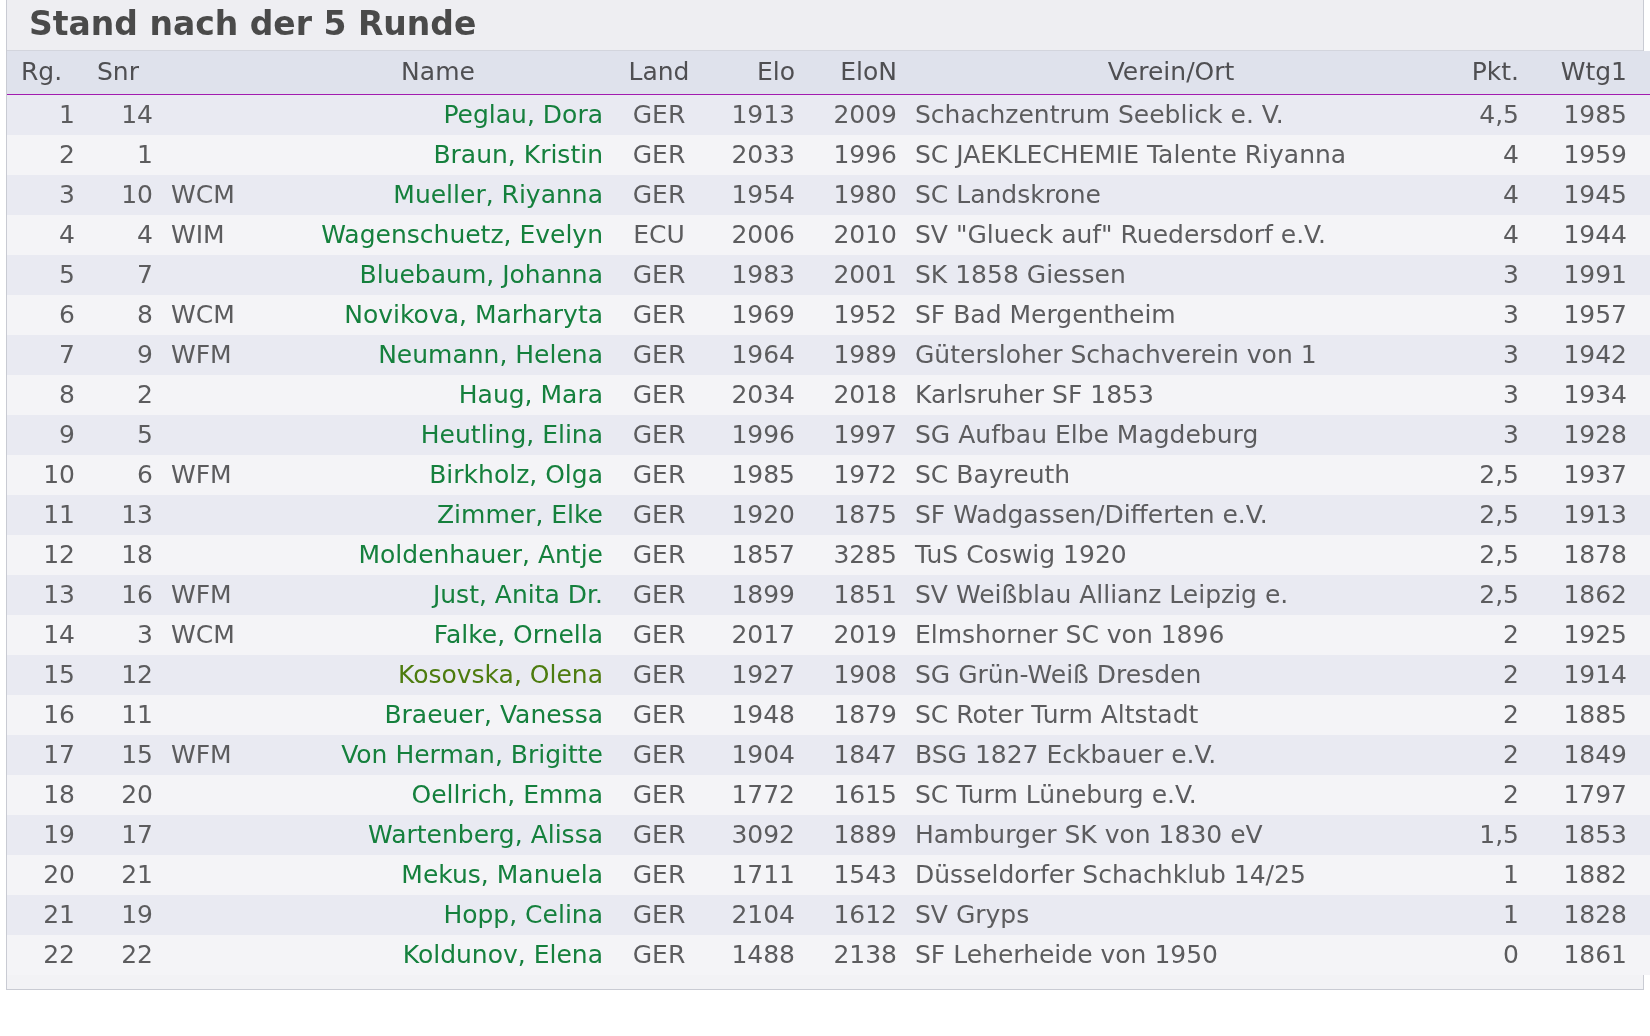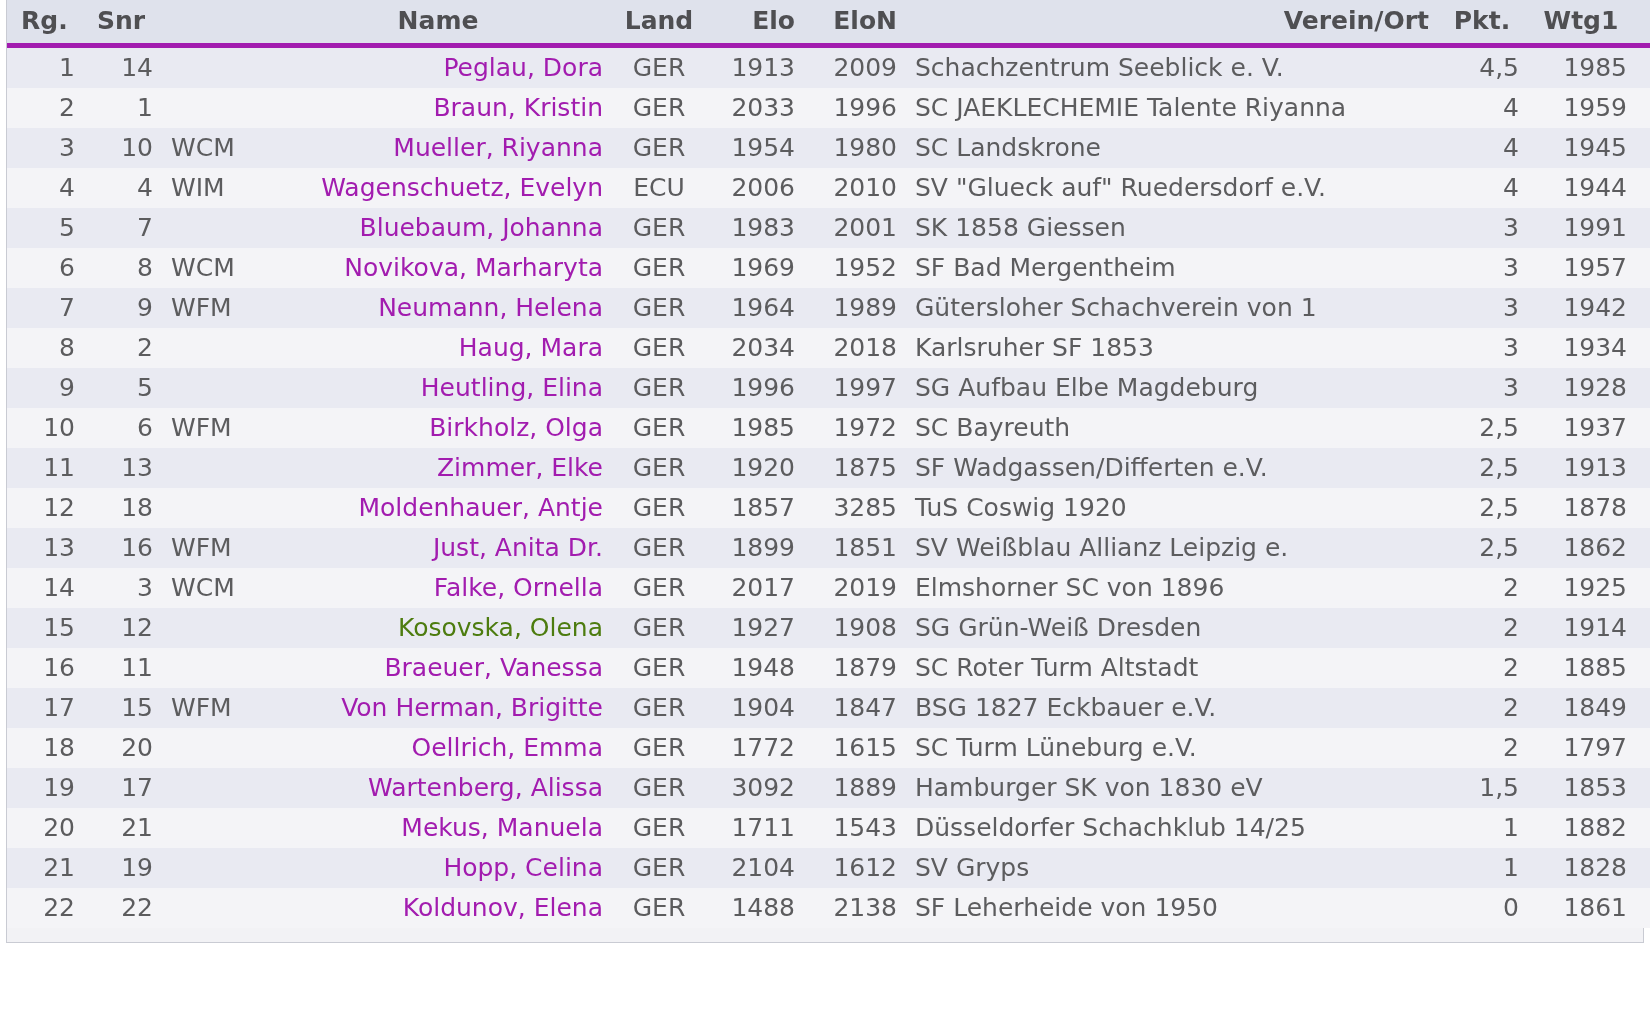--- a/index.html
+++ b/index.html
@@ -41,23 +41,23 @@
   }
   table.standings {
     border-collapse: collapse;
     width: 100%;
     table-layout: fixed;
   }
   table.standings th {
     background: #dfe2ec;
     color: #4f4f52;
     font-size: 25px;
-    font-weight: bold;
+    font-weight: normal;
     padding: 6px 8px 8px 8px;
-    border-bottom: 5px solid #a21caf;
+    border-bottom: 1px solid #a21caf;
     white-space: nowrap;
   }
   table.standings td {
     font-size: 25px;
     color: #5c5c5e;
     padding: 5px 8px 6px 8px;
     white-space: nowrap;
     overflow: hidden;
     text-overflow: clip;
   }
@@ -73,43 +73,46 @@
   .c-elo   { width: 80px;  text-align: right; }
   .c-elon  { width: 86px;  text-align: right; }
   .c-ver   { width: 516px; text-align: left; padding-left: 10px !important; }
   .c-pkt   { width: 74px;  text-align: right; }
   .c-wtg1  { width: 92px;  text-align: right; }
   .c-wtg2  { width: 92px;  text-align: right; }
 
   th.c-rg, th.c-snr { text-align: left; padding-left: 14px !important; }
   th.c-ttl { text-align: left; }
   th.c-name { text-align: center; }
-  th.c-ver { text-align: right; padding-left: 8px !important; }
-  th.c-pkt, th.c-wtg1, th.c-wtg2 { text-align: center; }
+  th.c-ver { text-align: center; padding-left: 8px !important; }
+  th.c-pkt, th.c-wtg1, th.c-wtg2 { }
   th.c-elo, th.c-elon { text-align: right; }
 
   td.c-name { text-align: right; }
   td.c-name a {
-    color: #a21caf;
+    color: #15803d;
     text-decoration: none;
   }
   td.c-name a.visited {
     color: #4d7c0f;
   }
   .foot-spacer {
     height: 14px;
     background: #f2f2f5;
   }
 </style>
 </head>
 <body>
 
 <div class="page">
   <div class="panel">
 
+    <div class="title-bar">
+      <span class="title">Stand nach der 5 Runde</span>
+    </div>
 
     <table class="standings">
       <thead>
         <tr>
           <th class="c-rg">Rg.</th>
           <th class="c-snr">Snr</th>
           <th class="c-ttl"></th>
           <th class="c-name">Name</th>
           <th class="c-land">Land</th>
           <th class="c-elo">Elo</th>

